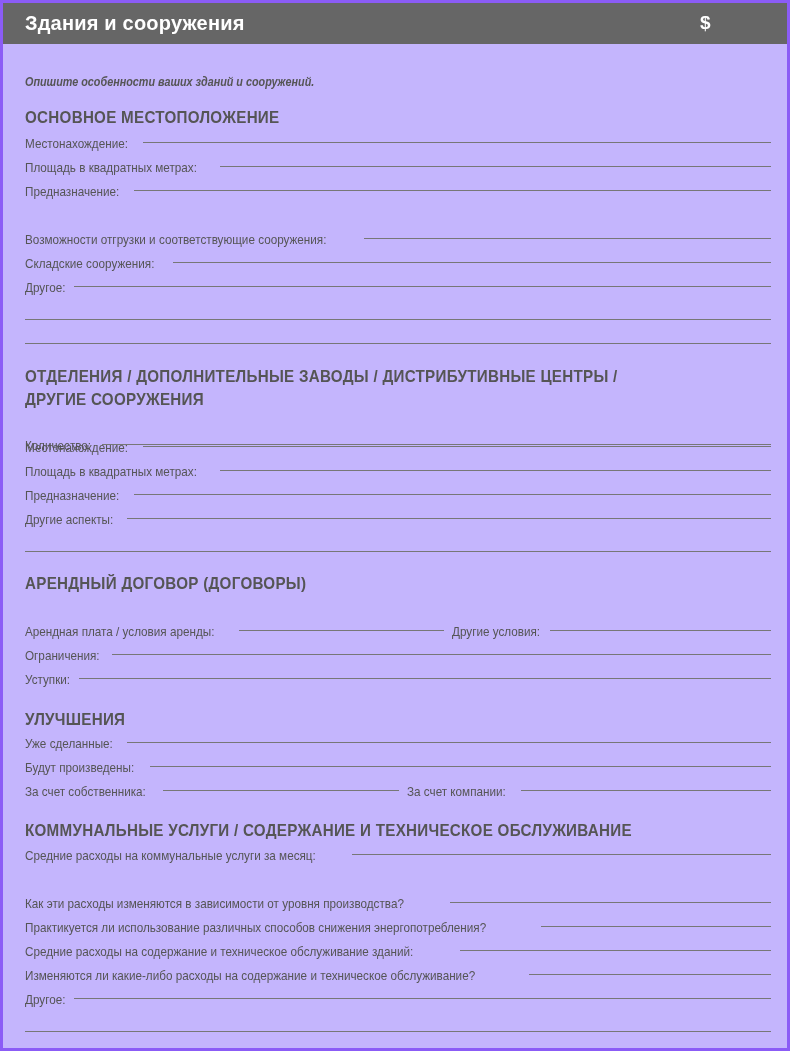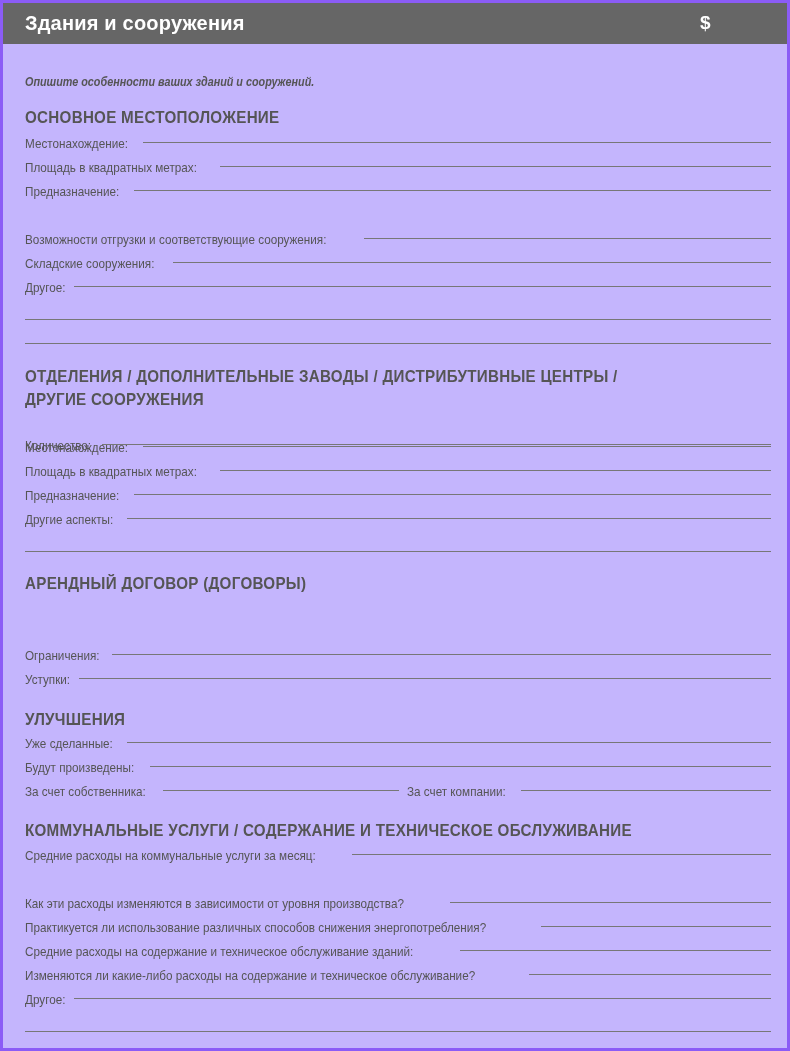--- a/index.html
+++ b/index.html
@@ -103,20 +103,26 @@
       <span class="lbl">Предназначение:</span>
       <span class="line"></span>
     </div>
   <div class="row" style="top:507px">
       <span class="lbl">Другие аспекты:</span>
       <span class="line"></span>
     </div>
   <div class="blank" style="top:548px"></div>
 
   <div class="sec-title" style="top:569px">АРЕНДНЫЙ ДОГОВОР (ДОГОВОРЫ)</div>
+  <div class="row" style="top:619px">
+    <span class="lbl">Арендная плата / условия аренды:</span>
+    <span class="fixed-line" style="width:205px;margin-right:8px"></span>
+    <span class="lbl" style="padding-right:0">Другие условия:</span>
+    <span class="line"></span>
+  </div>
   <div class="row" style="top:643px">
       <span class="lbl">Ограничения:</span>
       <span class="line"></span>
     </div>
   <div class="row" style="top:667px">
       <span class="lbl">Уступки:</span>
       <span class="line"></span>
     </div>
 
   <div class="sec-title" style="top:705px">УЛУЧШЕНИЯ</div>

